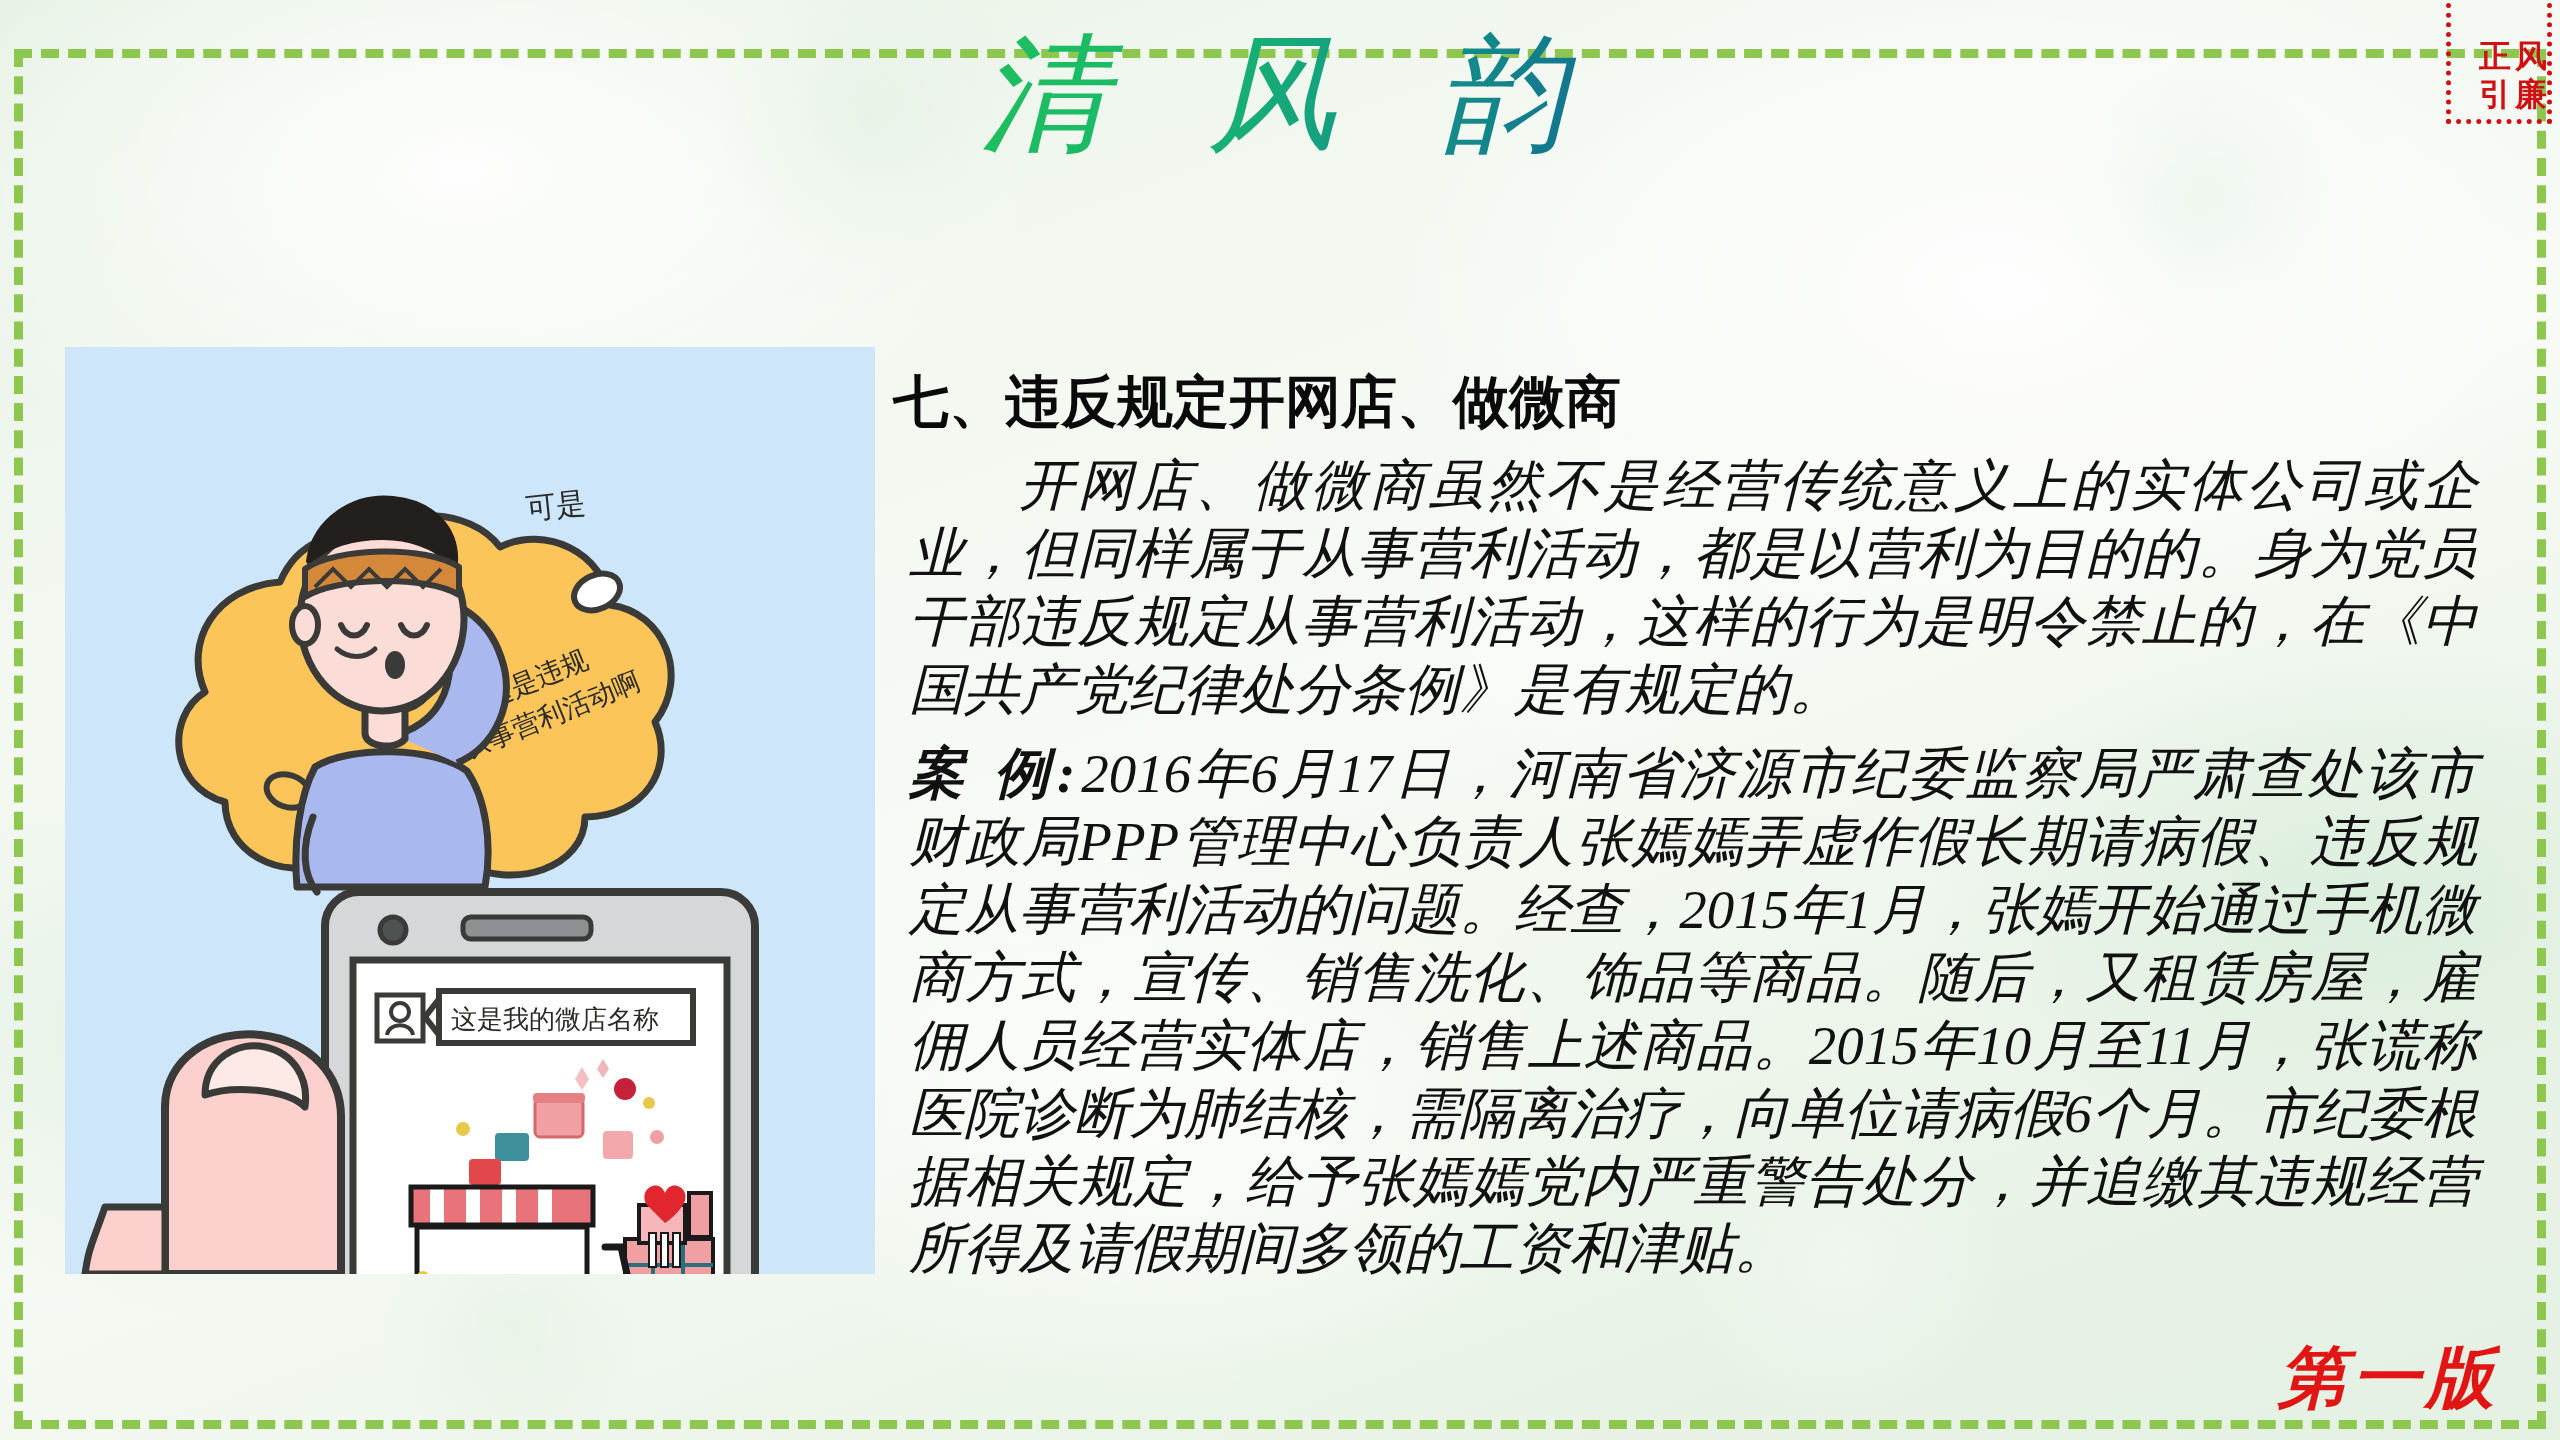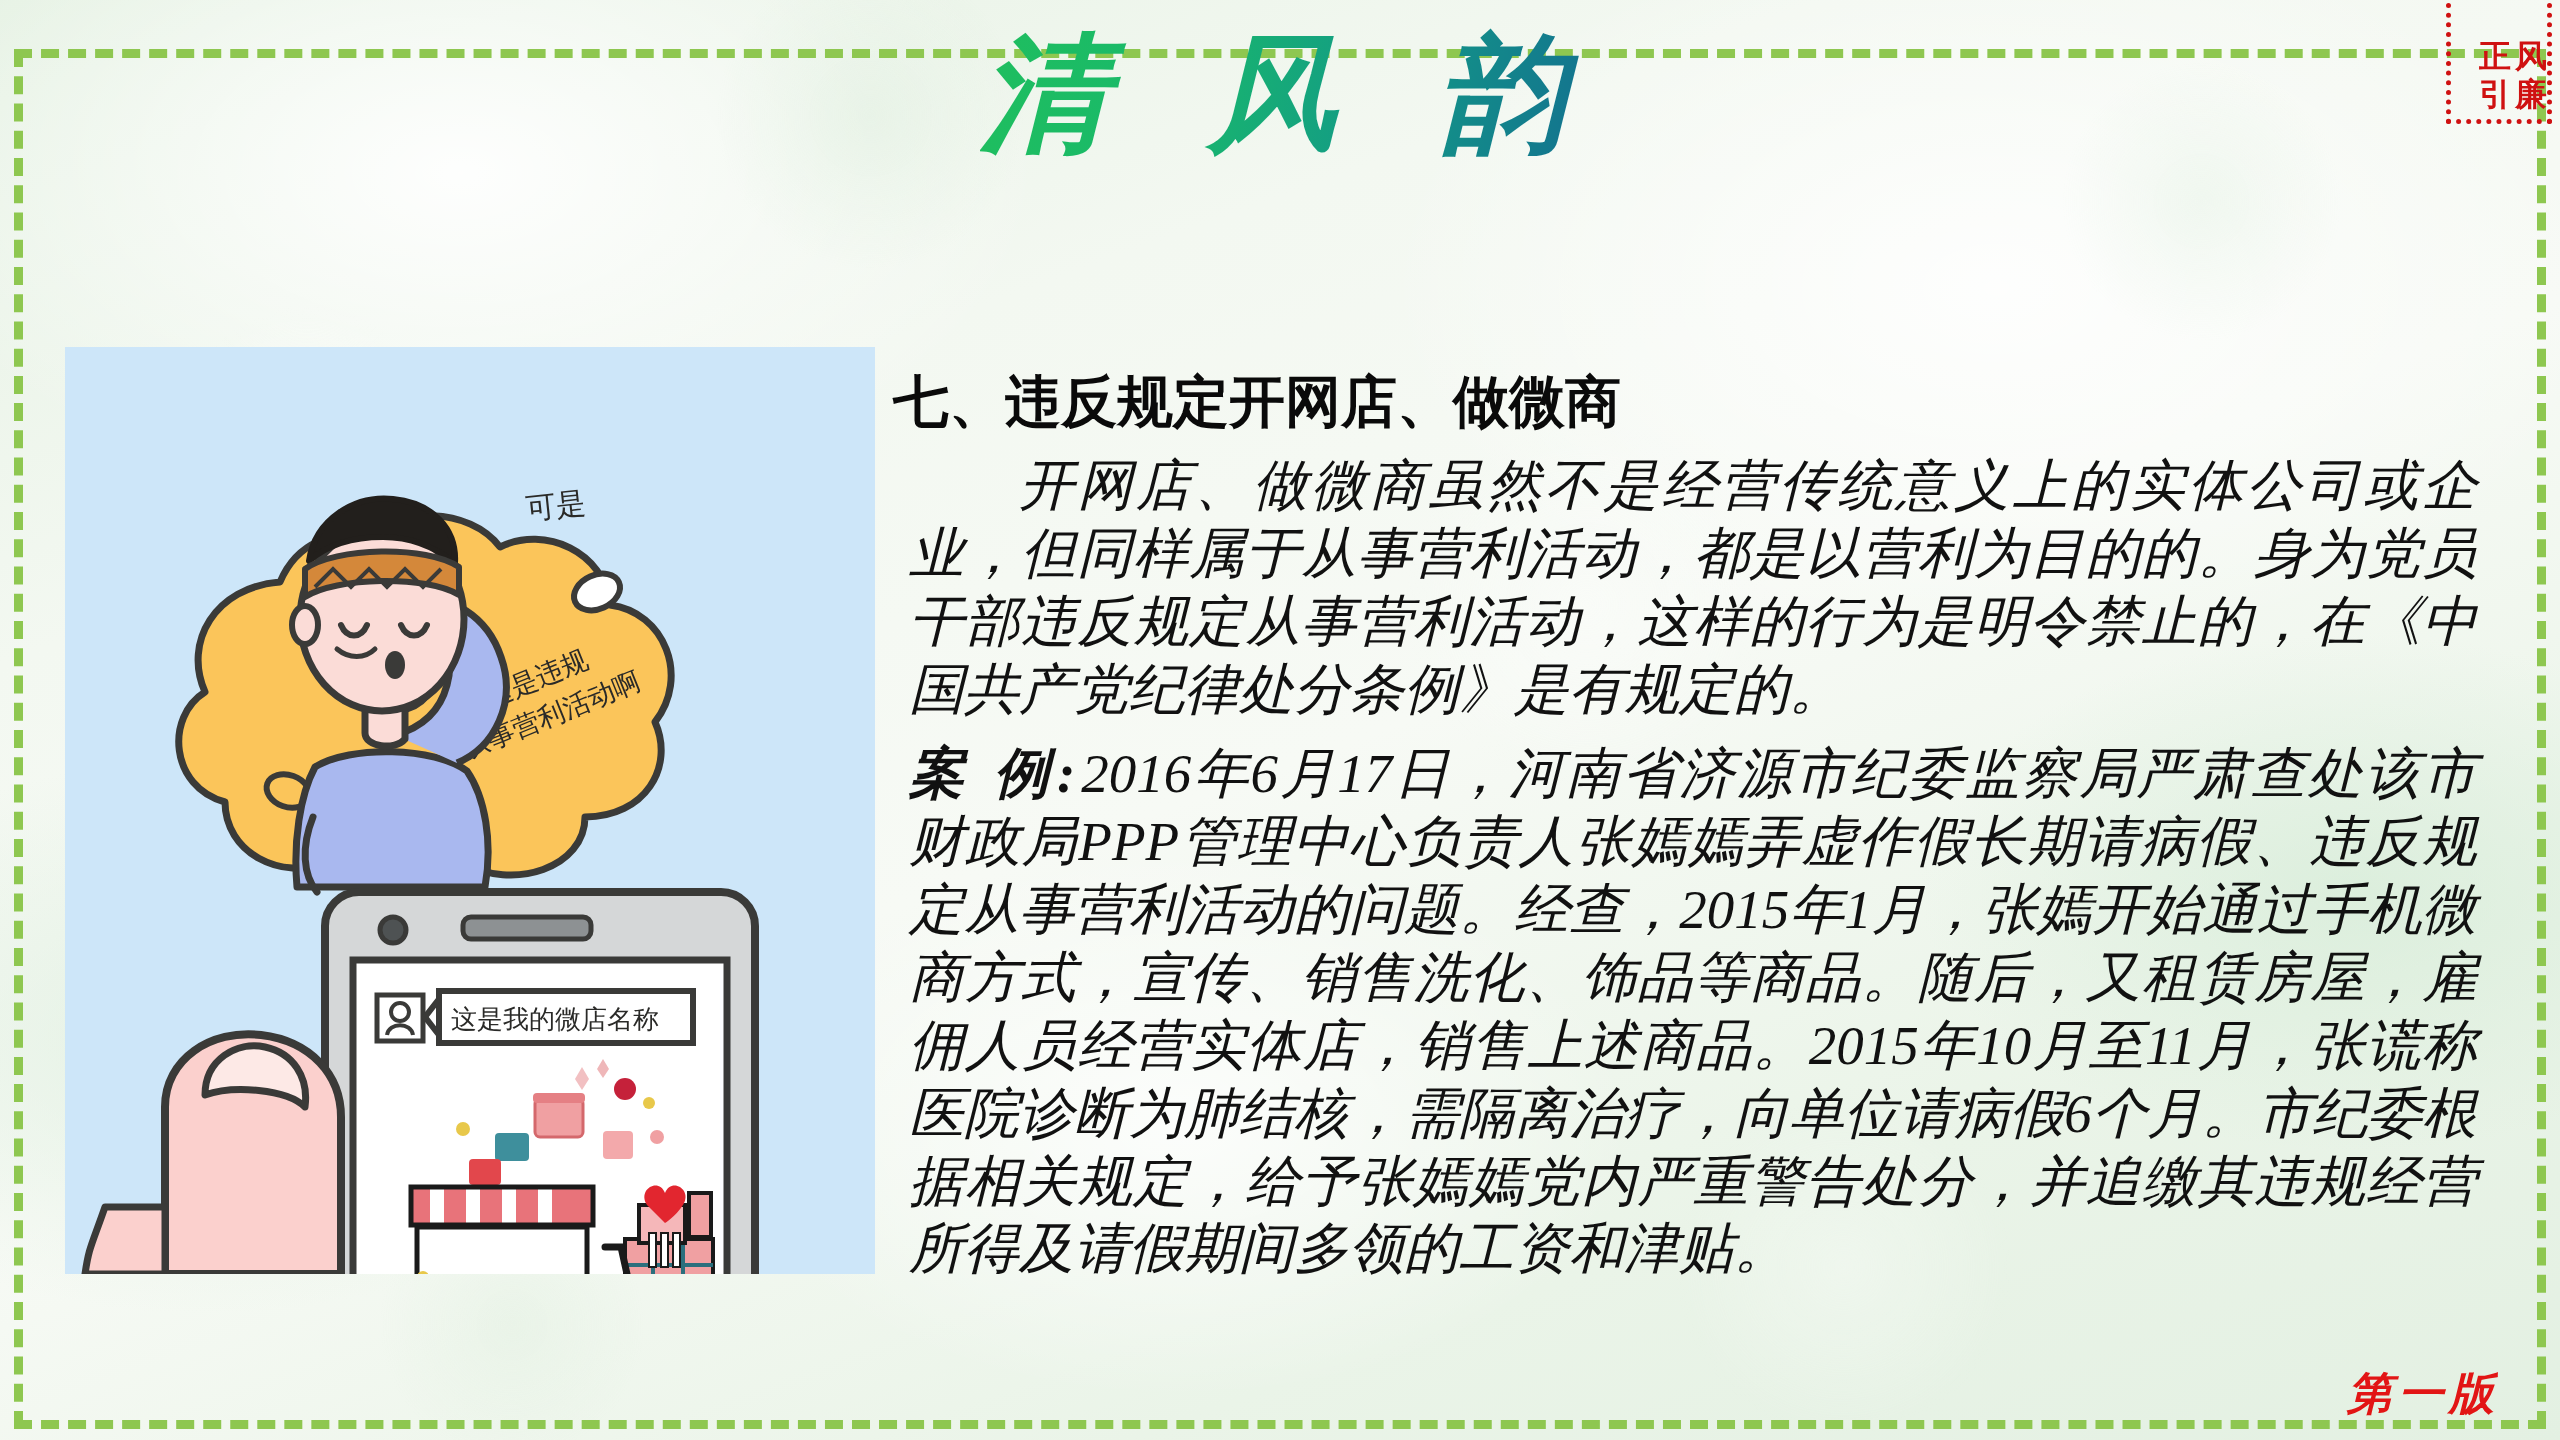--- a/index.html
+++ b/index.html
@@ -68,21 +68,21 @@
   }
 
   .masthead-title {
     position: absolute;
     left: 980px;
     top: 0px;
     width: 600px;
     text-align: center;
     font-family: "Liberation Serif", "DejaVu Serif", serif;
     font-size: 128px;
-    font-weight: bold;
+    font-weight: normal;
     font-style: italic;
     letter-spacing: 34px;
     line-height: 1.05;
     background: linear-gradient(100deg, #1fbe5e 0%, #19b96b 32%, #139a86 66%, #13738f 100%);
     -webkit-background-clip: text;
     background-clip: text;
     color: transparent;
     -webkit-text-fill-color: transparent;
     text-shadow: none;
     white-space: nowrap;
@@ -170,21 +170,21 @@
     font-weight: bold;
     letter-spacing: 6px;
   }
 
   
   .edition {
     position: absolute;
     right: 60px;
     bottom: 16px;
     font-family: "Liberation Serif", "DejaVu Serif", serif;
-    font-size: 45px;
+    font-size: 68px;
     font-weight: bold;
     font-style: italic;
     color: #e21515;
     letter-spacing: 6px;
     z-index: 6;
     white-space: nowrap;
   }
 </style>
 </head>
 <body>

